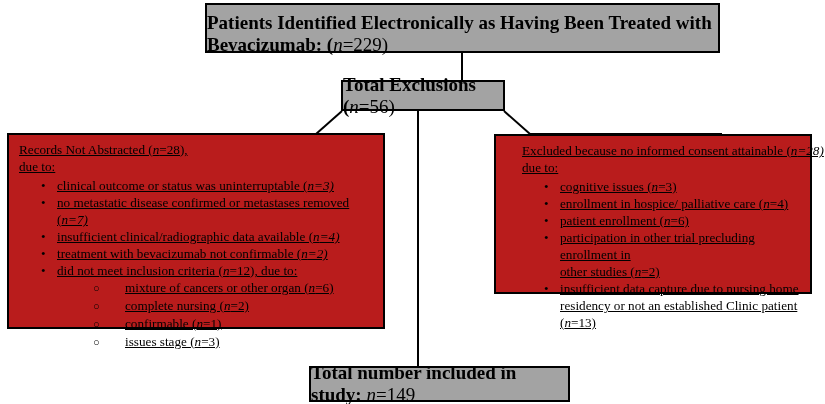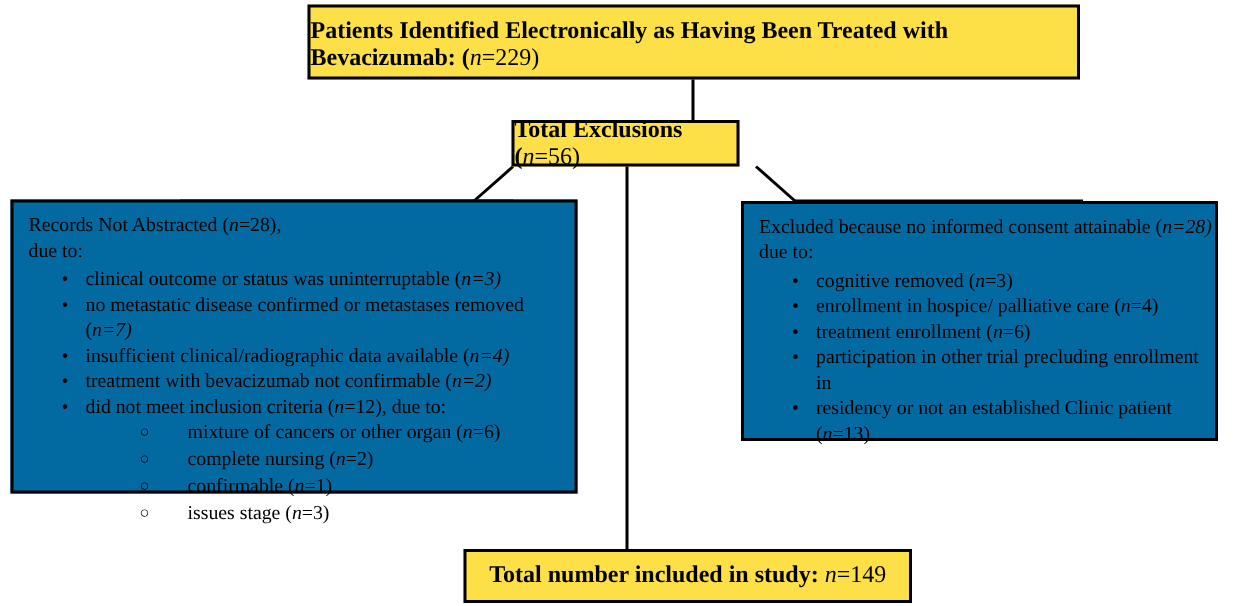--- a/index.html
+++ b/index.html
@@ -15,78 +15,79 @@
     font-family: "Liberation Serif", "DejaVu Serif", serif;
     color: #000000;
     overflow: hidden;
   }
 
   
   .box {
     position: absolute;
     box-sizing: border-box;
     border: 2px solid #000000;
-    background: #0369a1;
+    background: #b91c1c;
     z-index: 3;
+    text-decoration: underline;
   }
 
   .box-title {
     position: absolute;
     box-sizing: border-box;
     border: 2px solid #000000;
-    background: #fde047;
+    background: #a3a3a3;
     display: flex;
     align-items: center;
     justify-content: center;
-    font-size: 16px;
+    font-size: 19px;
     z-index: 3;
   }
   .box-title .bold {
     font-weight: bold;
   }
 
   
   #box-identified {
     left: 205px;
     top: 3px;
     width: 515px;
     height: 50px;
     align-items: flex-start;
     padding-top: 7px;
   }
 
   #box-exclusions {
     left: 341px;
     top: 80px;
-    width: 152px;
+    width: 164px;
     height: 31px;
   }
 
   #box-included {
     left: 309px;
     top: 366px;
-    width: 299px;
+    width: 261px;
     height: 36px;
   }
 
   
   #box-not-abstracted {
     left: 7px;
     top: 133px;
     width: 378px;
     height: 196px;
     padding: 7px 10px 0 10px;
   }
 
   #box-no-consent {
     left: 494px;
     top: 134px;
     width: 318px;
     height: 160px;
-    padding: 7px 10px 0 10px;
+    padding: 7px 10px 0 26px;
   }
 
   .panel-head {
     font-size: 13.2px;
     line-height: 16.5px;
     white-space: nowrap;
   }
 
   ul.lvl1 {
     list-style: none;
@@ -236,33 +237,34 @@
   </div>
 
   <div class="box" id="box-no-consent">
     <div class="panel-head">
       <span>Excluded because no informed consent attainable (</span><span class="it">n</span><span class="it">=28)</span>
     </div>
     <div class="panel-head">due to:</div>
 
     <ul class="lvl1">
       <li>
-        <span class="bullet">•</span><span>cognitive removed (</span><span class="it">n</span><span>=3)</span>
+        <span class="bullet">•</span><span>cognitive issues (</span><span class="it">n</span><span>=3)</span>
       </li>
       <li>
         <span class="bullet">•</span><span>enrollment in hospice/ palliative care (</span><span class="it">n</span><span>=4)</span>
       </li>
       <li>
-        <span class="bullet">•</span><span>treatment enrollment (</span><span class="it">n</span><span>=6)</span>
+        <span class="bullet">•</span><span>patient enrollment (</span><span class="it">n</span><span>=6)</span>
       </li>
       <li>
         <span class="bullet">•</span><span>participation in other trial precluding enrollment in</span>
-      </li>
-      <li>
-        <span class="bullet">•</span>
+        <span class="wrap-line"><span>other studies (</span><span class="it">n</span><span>=2)</span></span>
+      </li>
+      <li>
+        <span class="bullet">•</span><span>insufficient data capture due to nursing home</span>
         <span class="wrap-line"><span>residency or not an established Clinic patient (</span><span class="it">n</span><span>=13)</span></span>
       </li>
     </ul>
   </div>
 
   <div class="box-title" id="box-included">
     <div>
       <span class="bold">Total number included in study</span><span class="bold">: </span><span class="it">n</span><span>=149</span>
     </div>
   </div>

